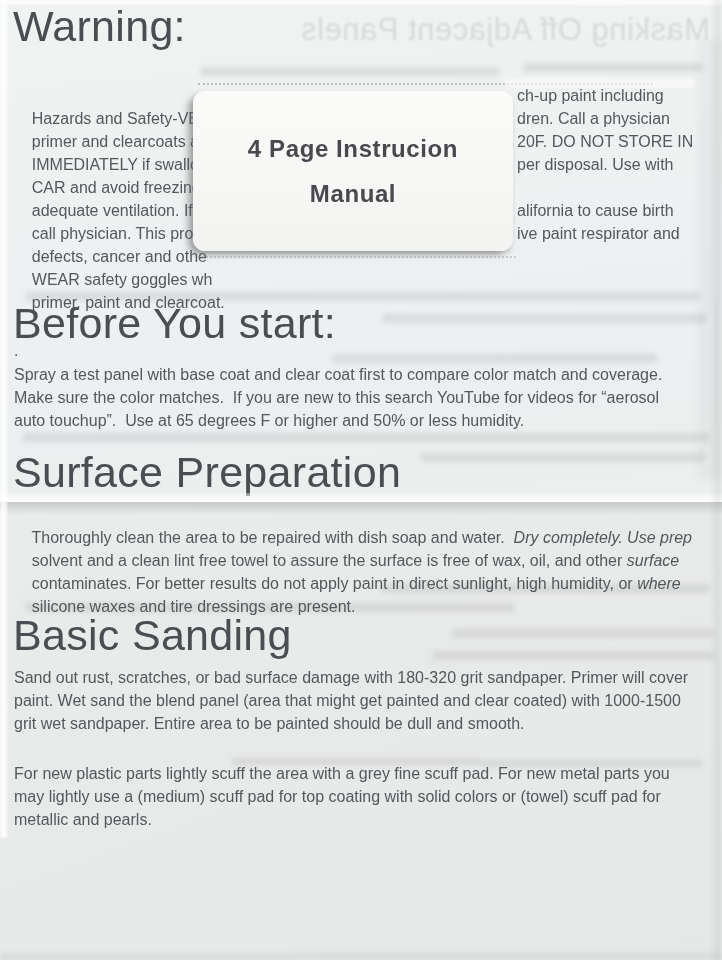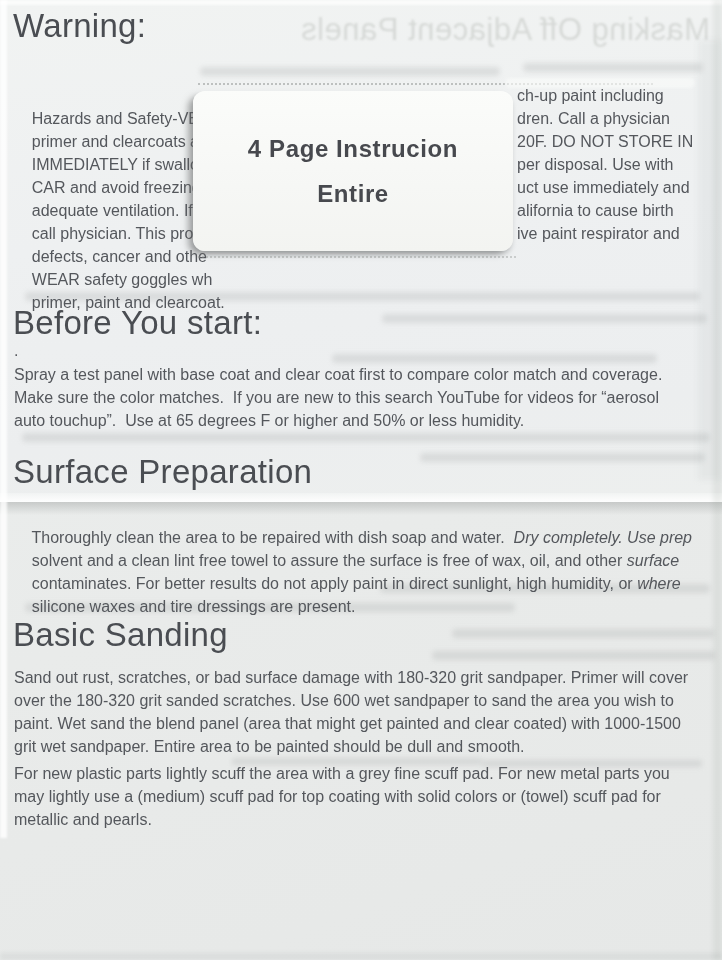--- a/index.html
+++ b/index.html
@@ -43,21 +43,21 @@
   .s8{left:380px;top:584px;width:330px;}
   .s9{left:25px;top:603px;width:490px;}
   .s10{left:452px;top:629px;width:262px;}
   .s11{left:432px;top:651px;width:283px;}
   .s12{left:232px;top:758px;width:250px;height:7px;}
   .s13{left:482px;top:760px;width:220px;height:7px;}
 
   
   .h{
     position:absolute;left:13px;
-    font-size:33px;line-height:40px;font-weight:400;
+    font-size:43px;line-height:40px;font-weight:400;
     color:#4a4d52;letter-spacing:.3px;white-space:pre;
   }
   .para{position:absolute;left:14px;width:700px;color:#54575c;font-size:16px;line-height:23px;}
   .pline{height:23px;white-space:pre;position:relative;}
   .wr{position:absolute;left:503px;top:0;white-space:pre;}
   .it{font-style:italic;}
   .start-dot{position:absolute;left:14px;top:344px;width:6px;height:14px;color:#55585d;font-size:16px;line-height:14px;white-space:pre;}
 
   
   .perf{position:absolute;border-top:2px dotted rgba(148,152,149,.55);height:0;}
@@ -121,21 +121,20 @@
   <div class="pline">
     <span>IMMEDIATELY if swallow</span>
     <span class="wr">20F. DO NOT STORE IN</span>
   </div>
   <div class="pline">
     <span>CAR and avoid freezing.</span>
     <span class="wr">per disposal. Use with</span>
   </div>
   <div class="pline">
     <span>adequate ventilation. If</span>
-    <span class="wr">uct use immediately and</span>
   </div>
   <div class="pline">
     <span>call physician. This produ</span>
     <span class="wr">alifornia to cause birth</span>
   </div>
   <div class="pline">
     <span>defects, cancer and othe</span>
     <span class="wr">ive paint respirator and</span>
   </div>
   <div class="pline">
@@ -143,21 +142,21 @@
   </div>
   <div class="pline">
     <span>primer, paint and clearcoat.</span>
   </div>
 </div>
 
 <div class="perf perf-top"></div>
 <div class="sliver"></div>
 <div class="sticker">
   <div class="sticker-line">4 Page Instrucion</div>
-  <div class="sticker-line">Entire</div>
+  <div class="sticker-line">Manual</div>
 </div>
 <div class="perf perf-bottom"></div>
 
 <div class="h" id="before-heading">Before You start:</div>
 <div class="start-dot">.</div>
 
 <div class="para" id="before-para">
   <div class="pline">Spray a test panel with base coat and clear coat first to compare color match and coverage.</div>
   <div class="pline">Make sure the color matches.  If you are new to this search YouTube for videos for “aerosol</div>
   <div class="pline">auto touchup”.  Use at 65 degrees F or higher and 50% or less humidity.</div>
@@ -179,21 +178,20 @@
   </div>
   <div class="pline">
     <span>silicone waxes and tire dressings are present.</span>
   </div>
 </div>
 
 <div class="h" id="sanding-heading">Basic Sanding</div>
 
 <div class="para" id="sanding-para1">
   <div class="pline">Sand out rust, scratches, or bad surface damage with 180-320 grit sandpaper. Primer will cover</div>
-  <div class="pline">over the 180-320 grit sanded scratches. Use 600 wet sandpaper to sand the area you wish to</div>
   <div class="pline">paint. Wet sand the blend panel (area that might get painted and clear coated) with 1000-1500</div>
   <div class="pline">grit wet sandpaper. Entire area to be painted should be dull and smooth.</div>
 </div>
 
 <div class="para" id="sanding-para2">
   <div class="pline">For new plastic parts lightly scuff the area with a grey fine scuff pad. For new metal parts you</div>
   <div class="pline">may lightly use a (medium) scuff pad for top coating with solid colors or (towel) scuff pad for</div>
   <div class="pline">metallic and pearls.</div>
 </div>
 

